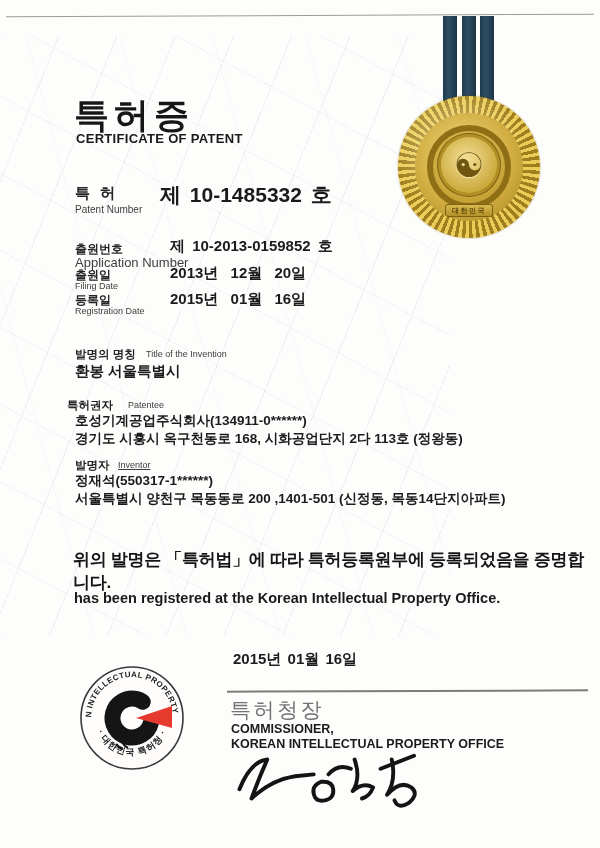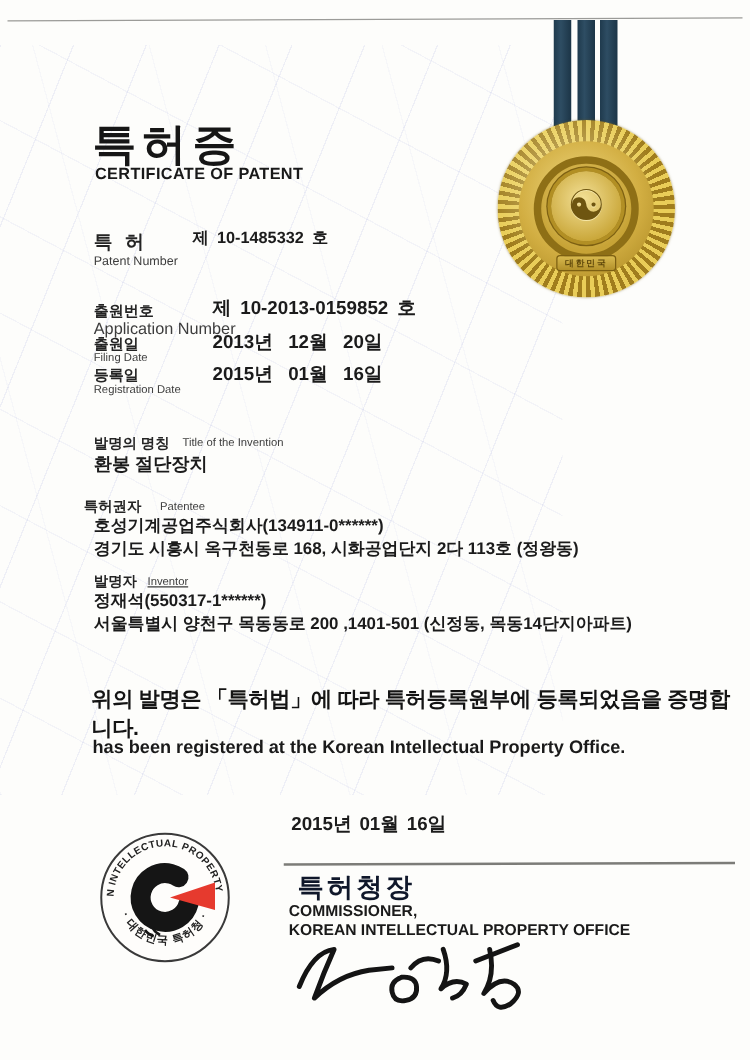--- a/index.html
+++ b/index.html
@@ -32,21 +32,21 @@
   .abs { position:absolute; }
   .k-label   { font-weight:bold; color:#242424; }
   .en-label  { color:#3d3d3d; }
   .value     { font-weight:bold; color:#1b1b1b; }
 
   .title-ko { left:74px; top:92px;  font-size:35px; font-weight:bold; letter-spacing:5px; color:#161616;}
   .title-en { left:76px; top:131px; font-size:13px; font-weight:bold; letter-spacing:0.3px; color:#191919;}
 
   .lab-patent      { left:75px;  top:184px; font-size:15px; letter-spacing:3px;}
   .lab-patent-en   { left:75px;  top:204px; font-size:10px; }
-  .val-patent      { left:154px; top:181px; font-size:13px; word-spacing:3px;}
+  .val-patent      { left:160px; top:181px; font-size:21px; word-spacing:3px;}
 
   .lab-app         { left:75px;  top:241px; font-size:12px; }
   .lab-app-en      { left:75px;  top:255px; font-size:13px;  }
   .val-app         { left:170px; top:237px; font-size:15px; word-spacing:3px;}
 
   .lab-filing      { left:75px;  top:267px; font-size:12px; }
   .lab-filing-en   { left:75px;  top:281px; font-size:9px;  }
   .val-filing      { left:170px; top:264px; font-size:15px; word-spacing:8px;}
 
   .lab-reg         { left:75px;  top:292px; font-size:12px; }
@@ -66,21 +66,21 @@
   .lab-inventor-en { left:118px; top:460px; font-size:9px;text-decoration:underline; }
   .val-inventor1   { left:75px;  top:472px; font-size:13.5px;}
   .val-inventor2   { left:75px;  top:490px; font-size:13.5px;}
 
   .stmt-ko  { left:73px; top:548px; font-size:17px; font-weight:bold; color:#141414; letter-spacing:-0.3px;}
   .stmt-en1 { left:74px; top:572px; font-size:14.5px; font-weight:bold; color:#1a1a1a;}
   .stmt-en2 { left:74px; top:590px; font-size:14.5px; font-weight:bold; color:#1a1a1a;}
 
   .issue-date { left:233px; top:650px; font-size:15px; font-weight:600; word-spacing:2px;}
   .sig-line   { position:absolute; left:227px; top:690px; width:361px; height:1.5px; background:#7c7c78; transform:rotate(-0.2deg);}
-  .comm-ko  { left:238px; top:696px; font-size:21px; font-weight:bold; letter-spacing:2.5px; color:#0f172a;}
+  .comm-ko  { left:230px; top:696px; font-size:21px; font-weight:normal; letter-spacing:2.5px; color:#737373;}
   .comm-en1 { left:231px; top:722px; font-size:12.5px; font-weight:bold; color:#1a1a1a;}
   .comm-en2 { left:231px; top:737px; font-size:12.5px; font-weight:bold; color:#1a1a1a;}
 
   
   .ribbon { position:absolute; left:443px; top:16px; width:51px; height:112px; display:flex; justify-content:space-between;}
   .ribbon span { display:block; width:14px; height:100%; background:linear-gradient(90deg,#1f3a4d,#2e4d63 40%,#1c3547); }
   .medal { position:absolute; left:398px; top:96px; width:142px; height:142px; }
   .medal .burst {
     position:absolute; inset:0; border-radius:50%;
     background:
@@ -153,21 +153,21 @@
   <div class="abs k-label lab-filing">출원일</div>
   <div class="abs en-label lab-filing-en">Filing Date</div>
   <div class="abs value val-filing">2013년 12월 20일</div>
 
   <div class="abs k-label lab-reg">등록일</div>
   <div class="abs en-label lab-reg-en">Registration Date</div>
   <div class="abs value val-reg">2015년 01월 16일</div>
 
   <div class="abs k-label lab-inv-title">발명의 명칭</div>
   <div class="abs en-label lab-inv-title-en">Title of the Invention</div>
-  <div class="abs value val-inv-title">환봉 절단장치</div>
+  <div class="abs value val-inv-title">환봉 서울특별시</div>
 
   <div class="abs k-label lab-patentee">특허권자</div>
   <div class="abs en-label lab-patentee-en">Patentee</div>
   <div class="abs value val-patentee1">호성기계공업주식회사(134911-0******)</div>
   <div class="abs value val-patentee2">경기도 시흥시 옥구천동로 168, 시화공업단지 2다 113호 (정왕동)</div>
 
   <div class="abs k-label lab-inventor">발명자</div>
   <div class="abs en-label lab-inventor-en">Inventor</div>
   <div class="abs value val-inventor1">정재석(550317-1******)</div>
   <div class="abs value val-inventor2">서울특별시 양천구 목동동로 200 ,1401-501 (신정동, 목동14단지아파트)</div>

